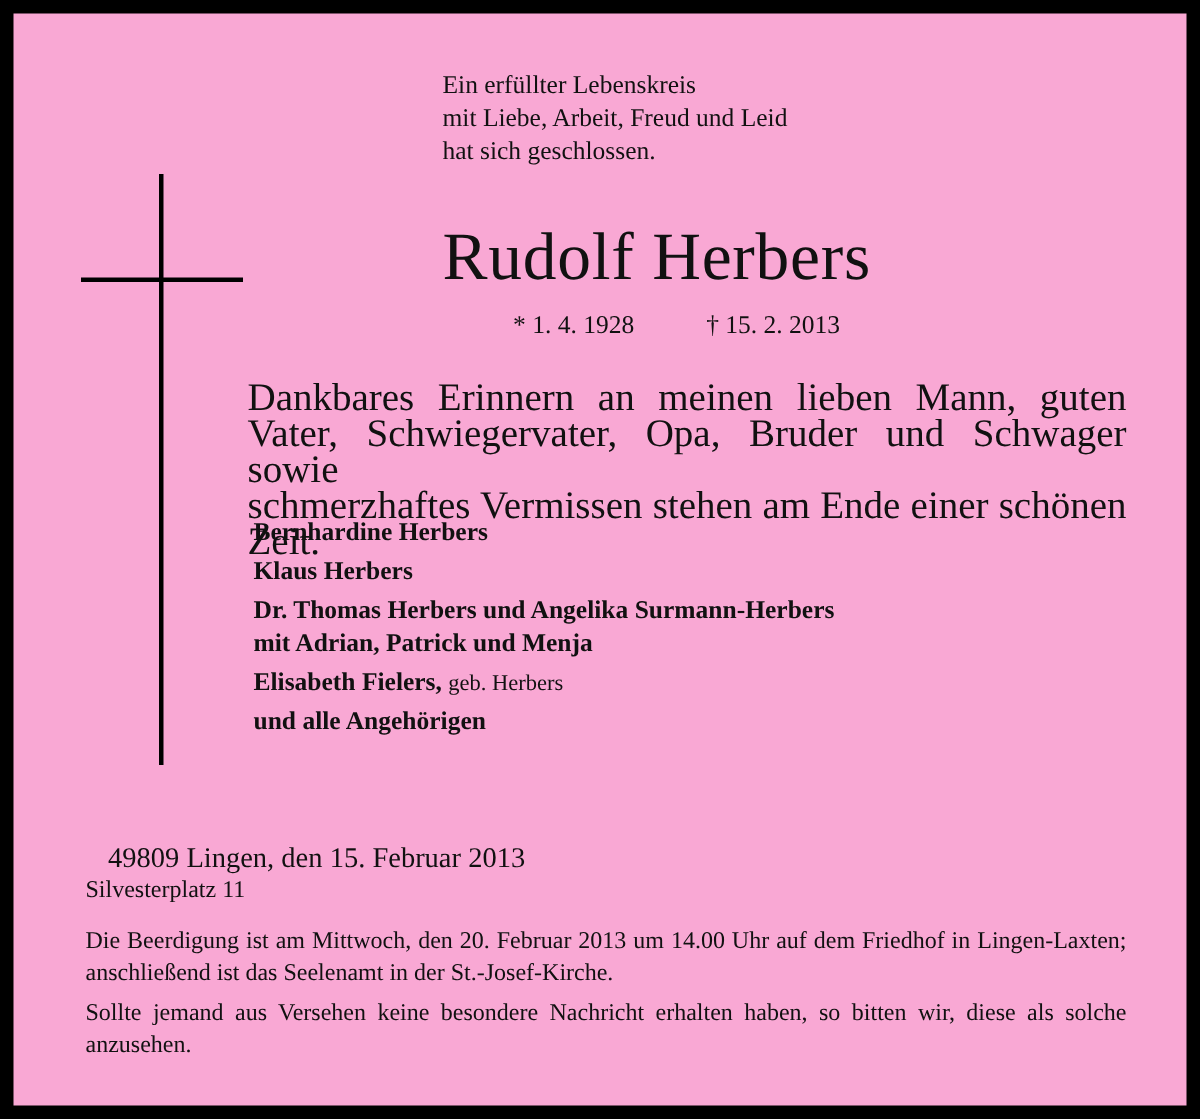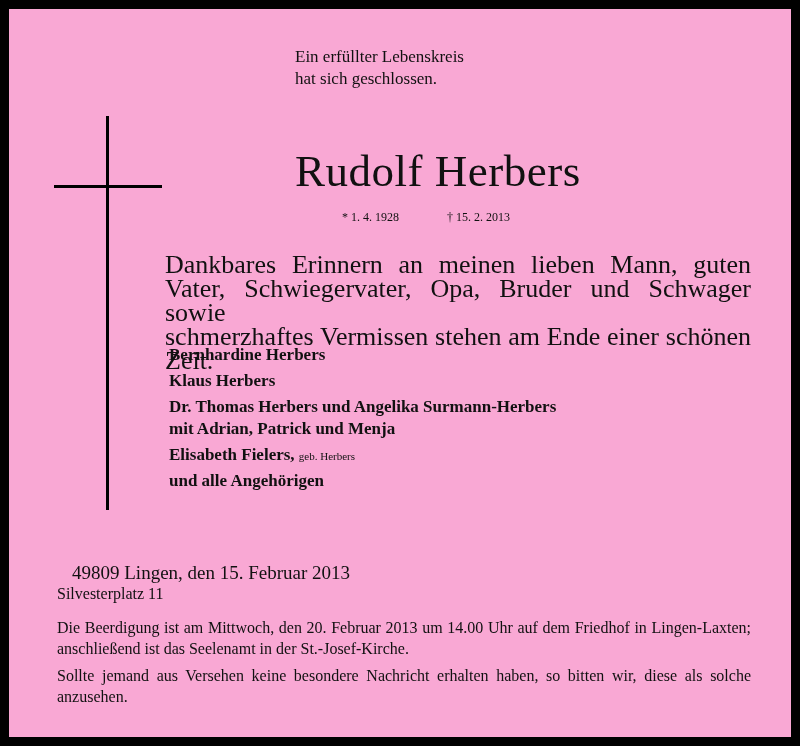--- a/index.html
+++ b/index.html
@@ -13,55 +13,56 @@
     position: absolute; left: 286px; top: 37px;
     font-size: 17px; line-height: 22px;
   }
   .cross-v { position: absolute; left: 97px; top: 107px; width: 3px; height: 394px; background: #000; }
   .cross-h { position: absolute; left: 45px; top: 176px; width: 108px; height: 3px; background: #000; }
   .name {
     position: absolute; left: 286px; top: 134px;
     font-size: 45px; line-height: 56px; letter-spacing: 0.5px;
   }
   .dates {
-    position: absolute; left: 333px; top: 197px; font-size: 12px; line-height: 22px;
+    position: absolute; left: 333px; top: 197px; font-size: 17px; line-height: 22px;
     white-space: pre;
   }
   .dates span + span { margin-left: 48px; }
   .thanks {
     position: absolute; left: 156px; top: 244px; width: 586px;
     font-size: 26px; line-height: 24px; text-align: justify; text-align-last: left;
   }
   .thanks p { margin: 0; text-align: justify; }
   .family {
     position: absolute; left: 160px; top: 335px; width: 560px;
     font-size: 17px; font-weight: bold; font-family: Liberation Serif, serif;
   }
   .family .row { height: 26px; line-height: 22px; }
   .family .row.multi { height: auto; line-height: 22px; margin-bottom: 4px; }
-  .family .nee { font-weight: normal; font-size: 11px; margin-top: 11px; }
+  .family .nee { font-weight: normal; font-size: 15px; margin-top: 11px; }
   .place {
     position: absolute; left: 63px; top: 552px; font-size: 19px; line-height: 24px;
   }
   .street {
     position: absolute; left: 48px; top: 575px; font-size: 16px; line-height: 20px;
   }
   .notice {
     position: absolute; left: 48px; top: 608px; width: 694px;
     font-size: 16px; line-height: 21px;
   }
   .notice p { margin: 0 0 6px 0; text-align: justify; }
 </style>
 </head>
 <body>
 
 <div class="frame">
 
   <div class="motto lib">
     <div>Ein erfüllter Lebenskreis</div>
+    <div>mit Liebe, Arbeit, Freud und Leid</div>
     <div>hat sich geschlossen.</div>
   </div>
 
   <div>
     <div class="cross-v"></div>
     <div class="cross-h"></div>
   </div>
 
   <div class="name lib">Rudolf Herbers</div>
 

